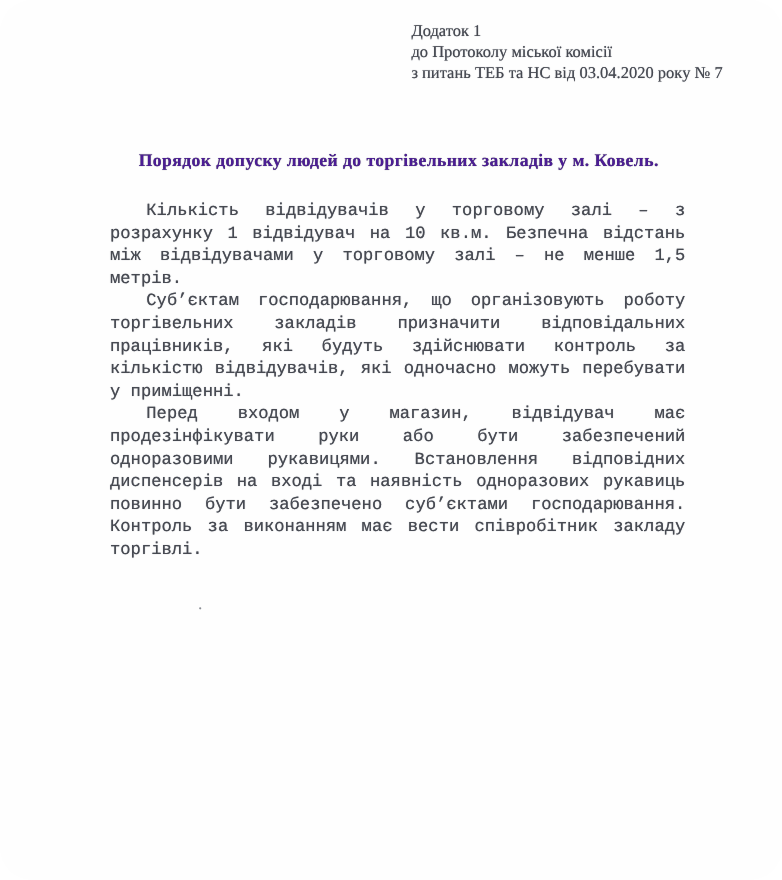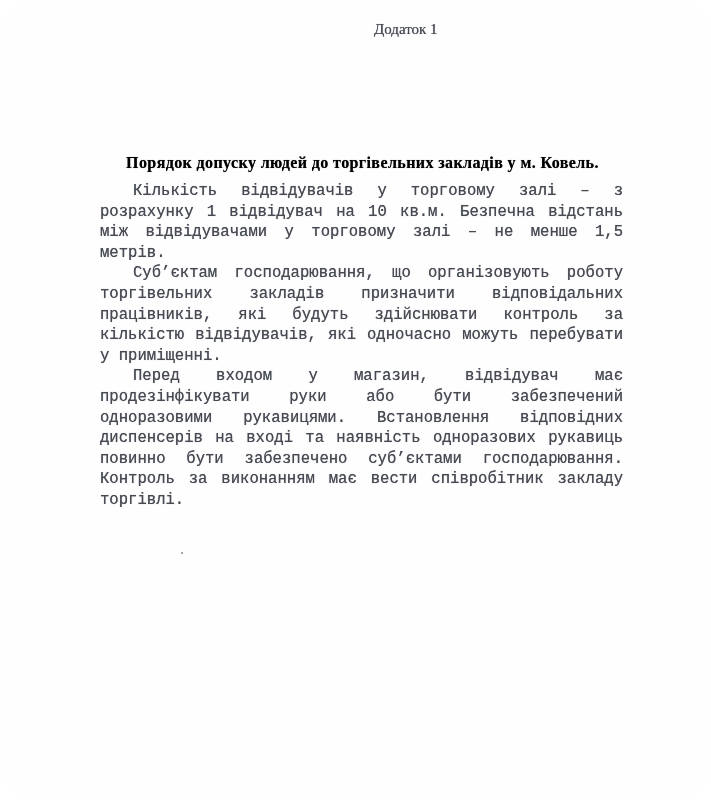--- a/index.html
+++ b/index.html
@@ -31,23 +31,22 @@
   }
   .doc-title {
     position: absolute;
     left: 100px;
     top: 138px;
     width: 525px;
     text-align: center;
     font-size: 16px;
     font-weight: bold;
     letter-spacing: 0.4px;
-    color: #000000;
+    color: #4c1d95;
     text-shadow: 0 0 0.7px rgba(47, 50, 56, 0.9);
-    margin-top: 16px;
   }
   .body-text {
     position: absolute;
     left: 100px;
     top: 181px;
     width: 523px;
     font-size: 15.6px;
     line-height: 20.6px;
     text-align: justify;
   }
@@ -66,20 +65,22 @@
     border-radius: 50%;
   }
 </style>
 </head>
 <body>
 
 <div class="page">
 
   <div class="header-block scan-text">
     <div>Додаток 1</div>
+    <div>до Протоколу міської комісії</div>
+    <div>з питань ТЕБ та НС від 03.04.2020 року № 7</div>
   </div>
 
   <div class="doc-title">Порядок  допуску людей до торгівельних закладів у м. Ковель.</div>
 
   <div class="body-text scan-text">
     <p>Кількість відвідувачів у торговому залі – з розрахунку 1 відвідувач на 10 кв.м. Безпечна відстань між відвідувачами у торговому залі – не менше 1,5 метрів.</p>
     <p>Суб’єктам господарювання, що організовують роботу торгівельних закладів призначити відповідальних працівників, які будуть здійснювати контроль за кількістю відвідувачів, які одночасно можуть перебувати у приміщенні.</p>
     <p>Перед входом у магазин, відвідувач має продезінфікувати руки або бути забезпечений одноразовими рукавицями. Встановлення відповідних диспенсерів на вході та наявність одноразових рукавиць повинно бути забезпечено суб’єктами господарювання. Контроль за виконанням  має вести співробітник закладу торгівлі.</p>
   </div>
 

